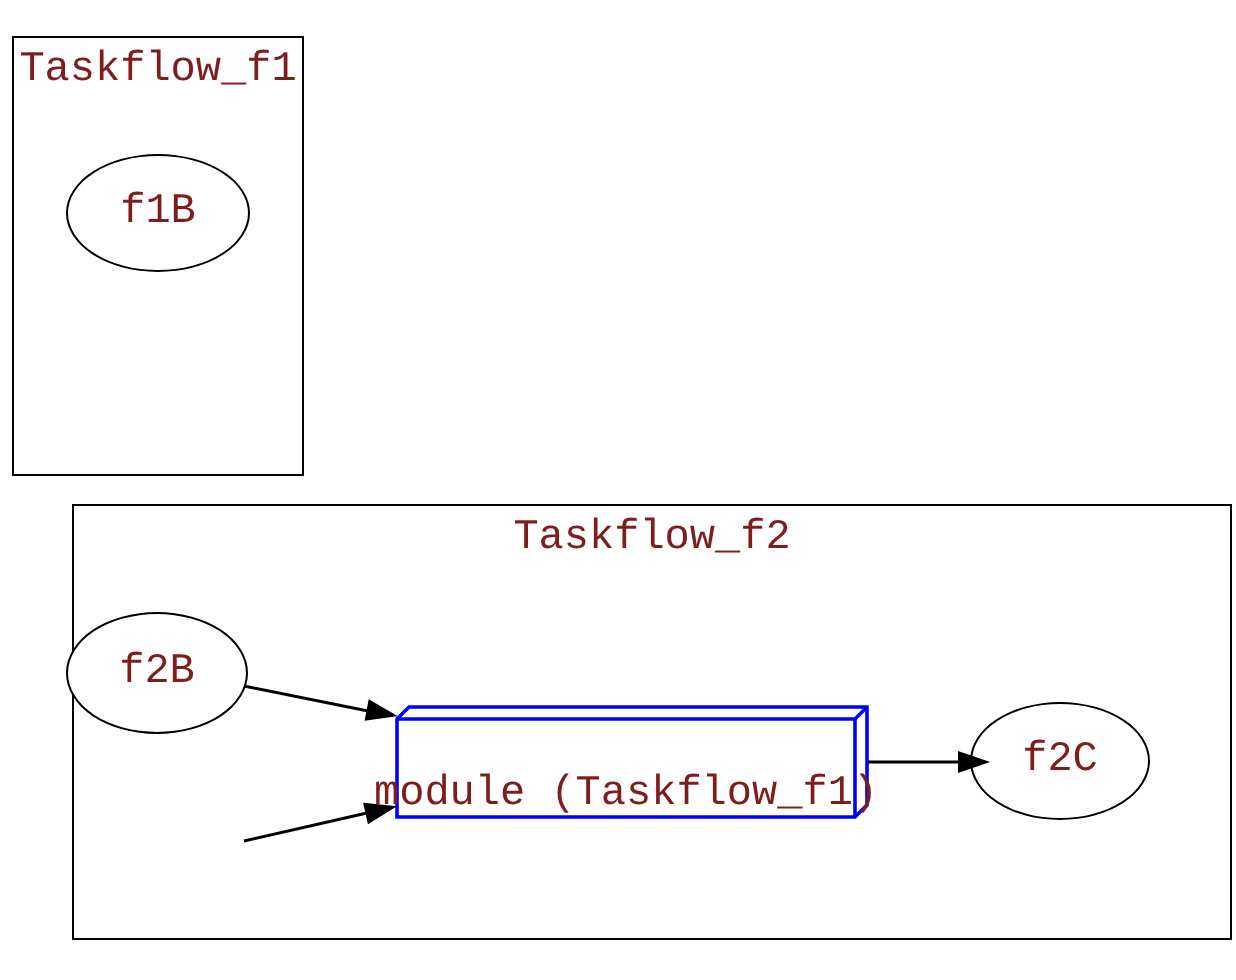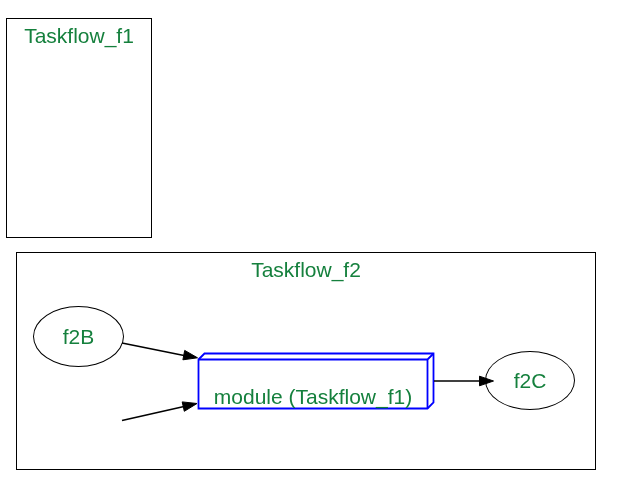--- a/index.html
+++ b/index.html
@@ -1,32 +1,32 @@
 <!DOCTYPE html>
 <html><head>
 <meta charset="utf-8">
 <style>
   html, body { margin: 0; padding: 0; background: #ffffff; }
   .canvas {
     position: relative;
     width: 618px;
     height: 490px;
     background: #ffffff;
-    color: #15803d;
-    font-family: Liberation Sans, sans-serif;
+    color: #7f1d1d;
+    font-family: Liberation Mono, monospace;
     overflow: hidden;
   }
   .cluster {
     position: absolute;
     border: 1.5px solid #000000;
     box-sizing: border-box;
     background: #ffffff;
   }
   .cluster-f1 { left: 6px;  top: 18px;  width: 146px; height: 220px; }
-  .cluster-f2 { left: 16px; top: 252px; width: 580px; height: 218px; }
+  .cluster-f2 { left: 36px; top: 252px; width: 580px; height: 218px; }
   .cluster-title {
     position: absolute;
     left: 0; right: 0; top: 5px;
     text-align: center;
     font-size: 21px;
     line-height: 1.15;
     white-space: nowrap;
   }
   .node {
     position: absolute;
@@ -71,20 +71,23 @@
 <div class="canvas">
 
   <div class="cluster cluster-f1">
     <div class="cluster-title">Taskflow_f1</div>
   </div>
 
   <div class="cluster cluster-f2">
     <div class="cluster-title">Taskflow_f2</div>
   </div>
 
+  <div class="node ellipse node-f1b">
+    <span>f1B</span>
+  </div>
   <div class="node ellipse node-f2b">
     <span>f2B</span>
   </div>
   <div class="node ellipse node-f2c">
     <span>f2C</span>
   </div>
 
   <svg class="overlay" viewBox="0 0 618 490" xmlns="http://www.w3.org/2000/svg">
 
     <g>

